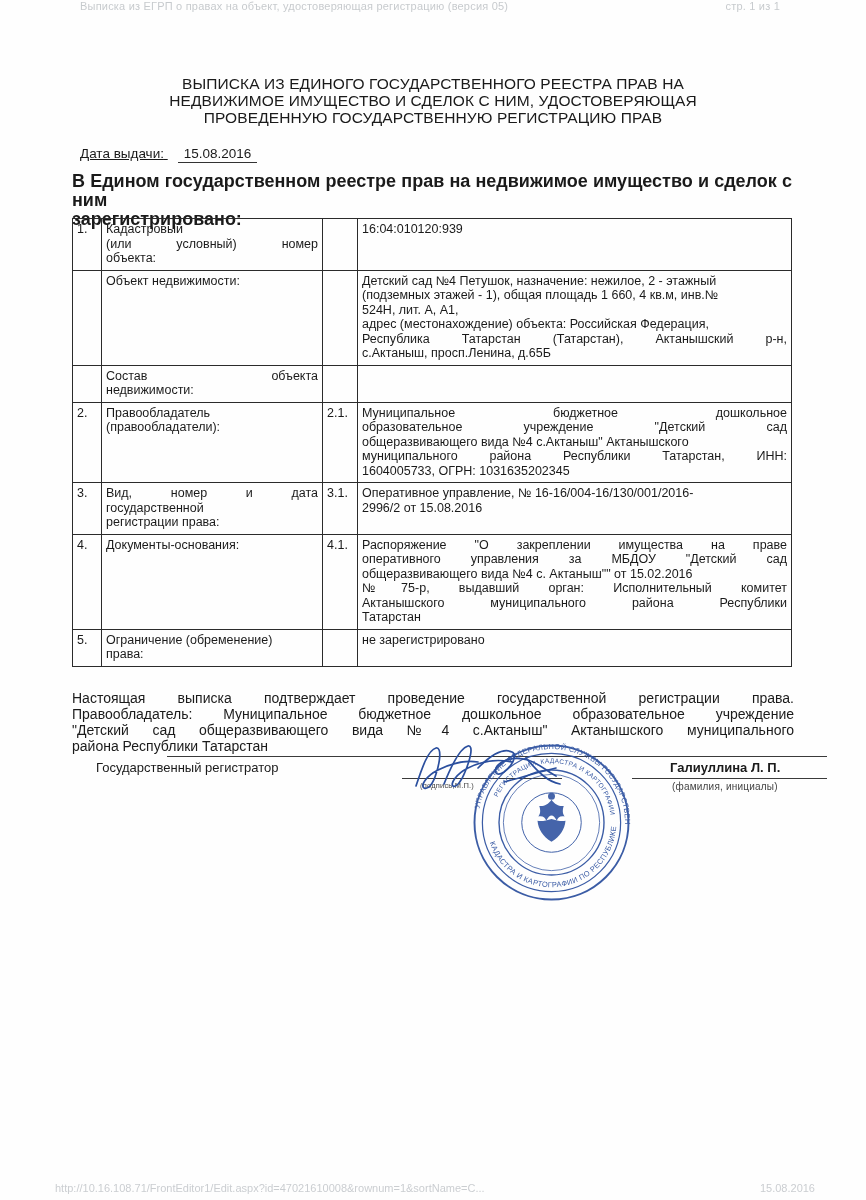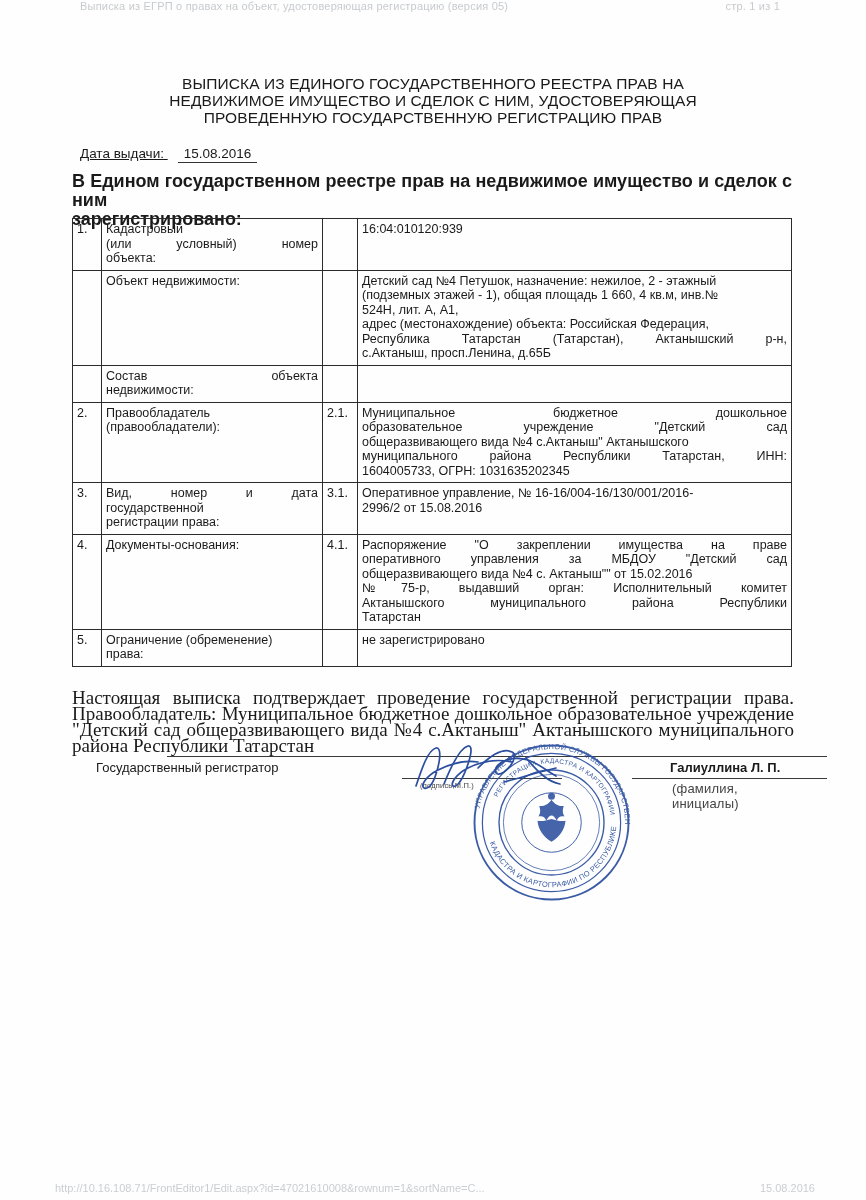--- a/index.html
+++ b/index.html
@@ -120,35 +120,35 @@
     text-align: justify;
     text-align-last: justify;
   }
 
   
   .closing {
     position: absolute;
     left: 72px;
     top: 690px;
     width: 722px;
-    font-size: 19px;
+    font-size: 14px;
     line-height: 16px;
     text-align: justify;
-    font-family: Liberation Serif, serif;
   }
   .closing .j { text-align: justify; text-align-last: justify; }
 
   
   .sig-wrap {
     position: absolute;
     left: 72px;
     top: 760px;
     width: 722px;
     height: 60px;
     font-size: 13px;
+    text-align: right;
   }
   .sig-role {
     position: absolute;
     left: 24px;
     top: 0px;
   }
   .sig-line-left {
     position: absolute;
     left: 330px;
     top: 18px;
@@ -174,21 +174,21 @@
     position: absolute;
     left: 560px;
     top: 18px;
     width: 195px;
     border-bottom: 1px solid #3a3a3a;
   }
   .sig-caption-right {
     position: absolute;
     left: 600px;
     top: 21px;
-    font-size: 13px;
+    font-size: 10px;
     color: #444;
     letter-spacing: .2px;
   }
   .underline-top {
     position: absolute;
     left: 95px;
     top: -4px;
     width: 660px;
     border-bottom: 1px solid #3a3a3a;
   }

